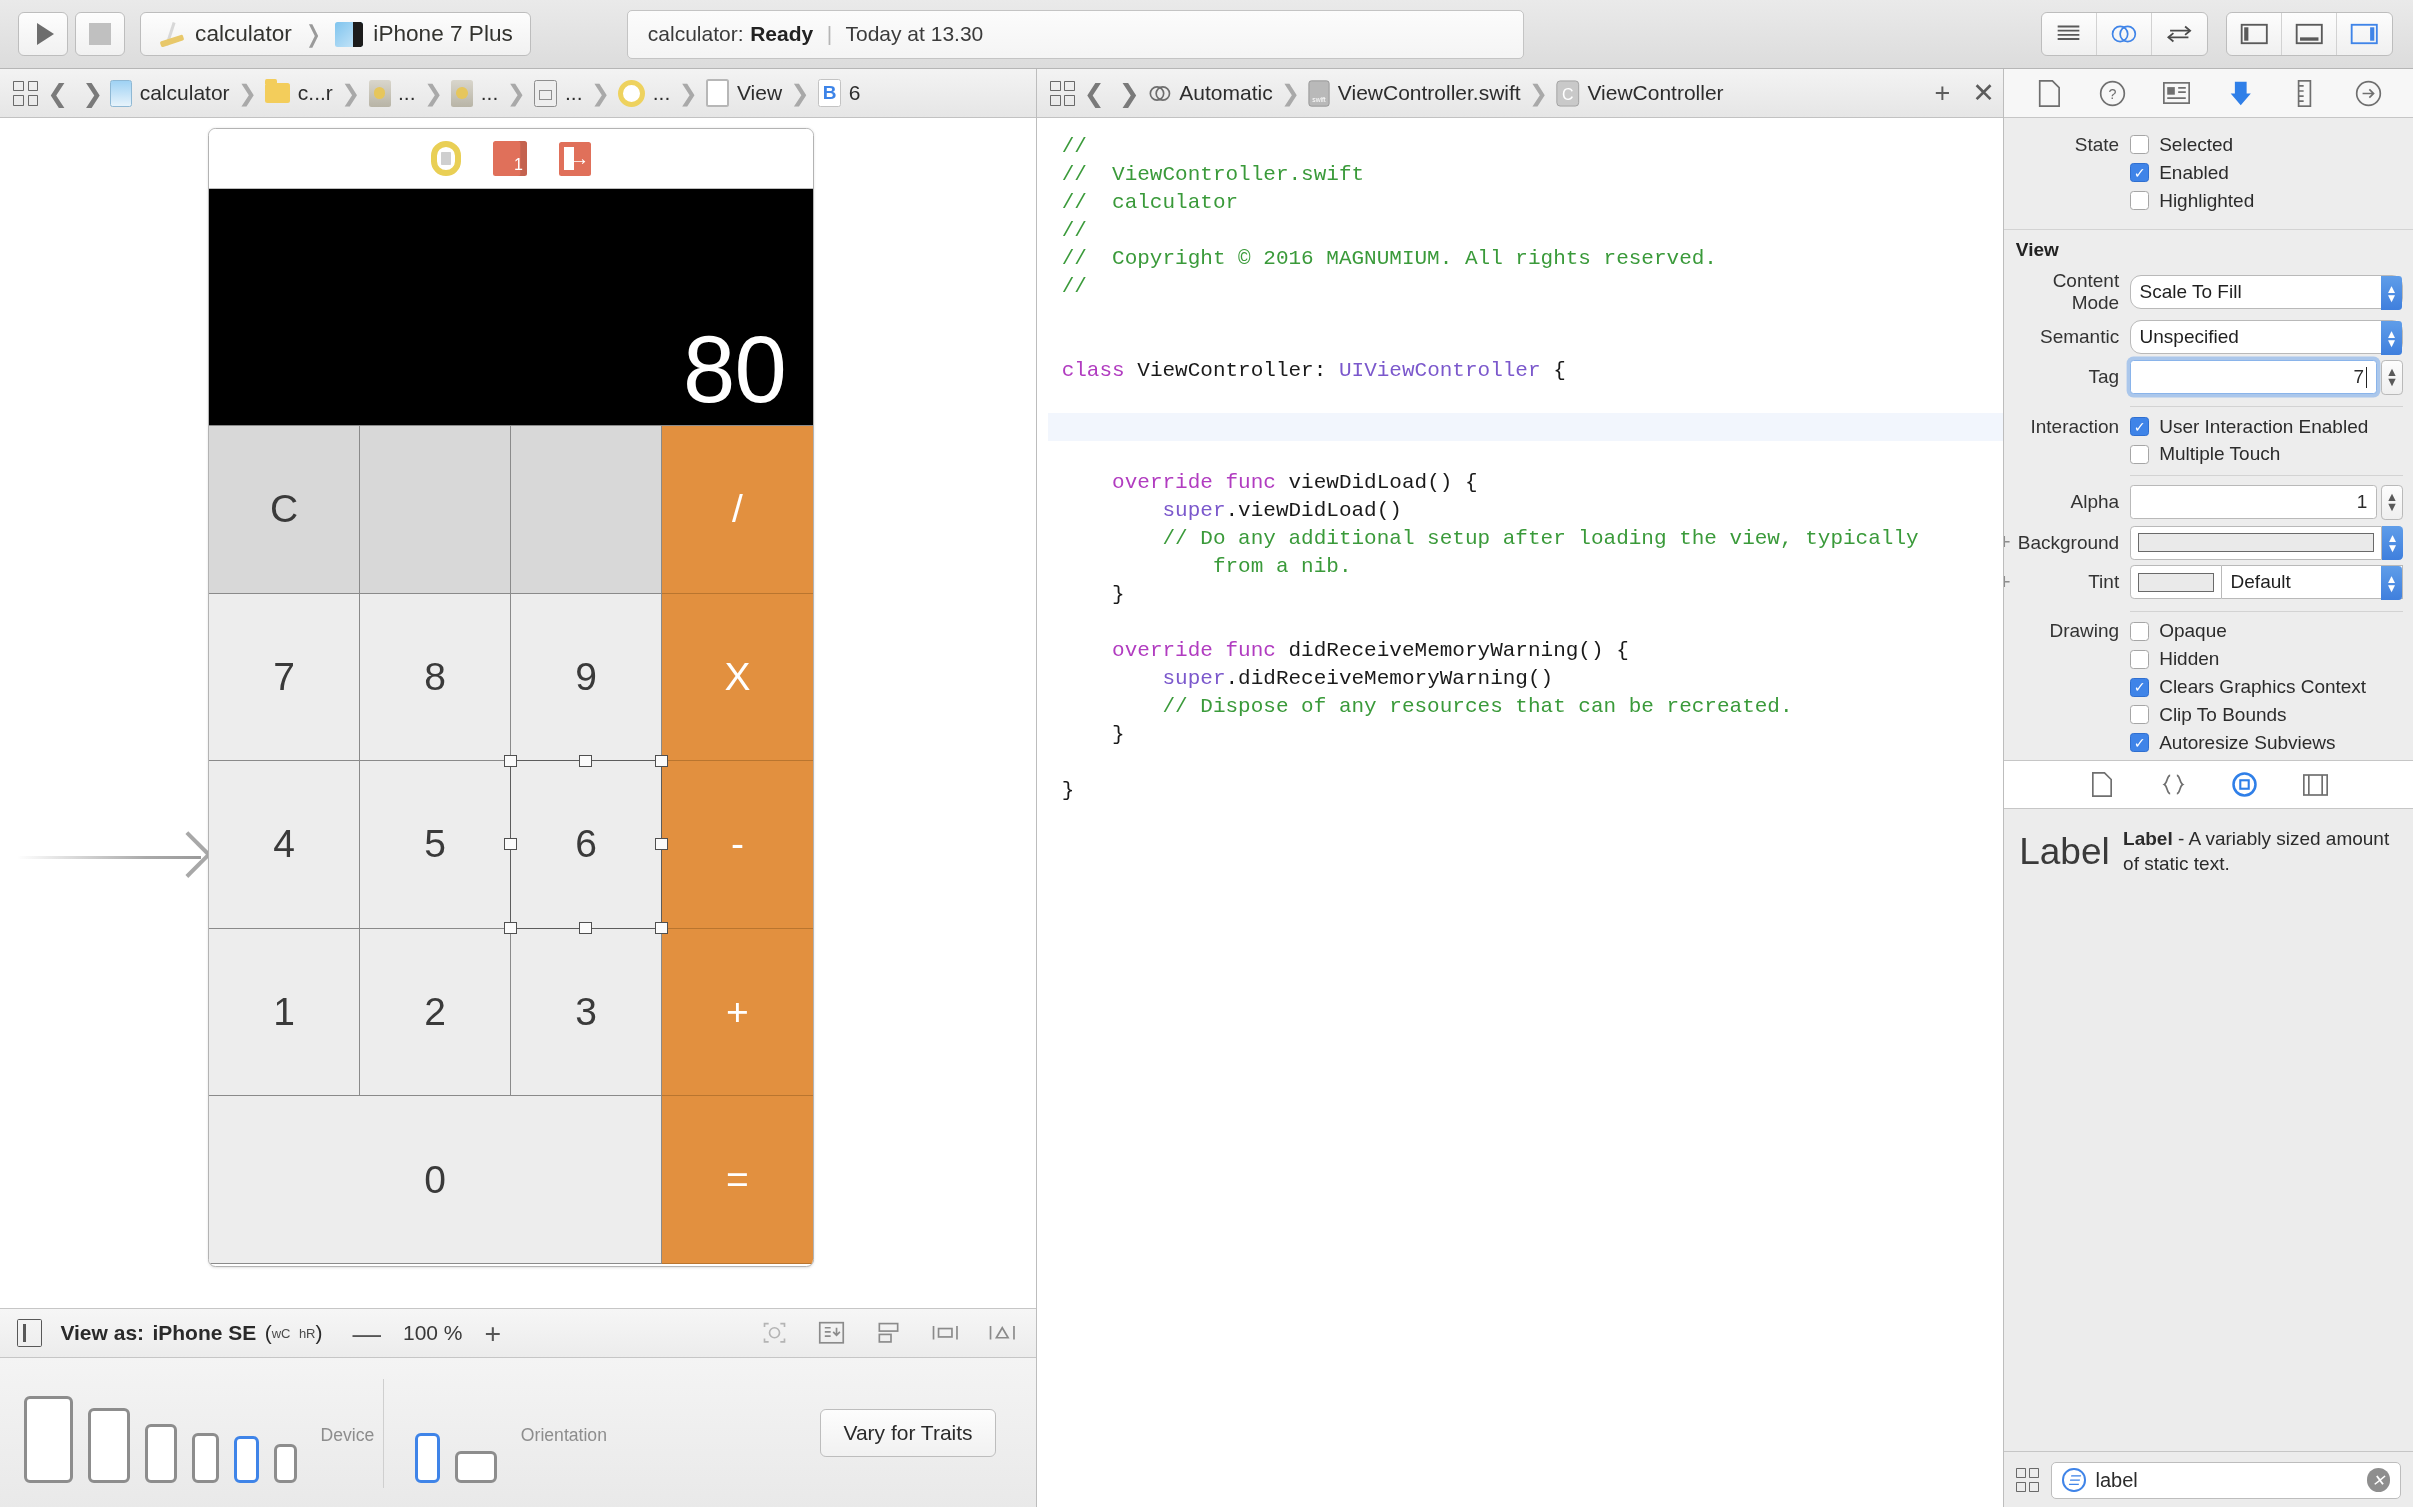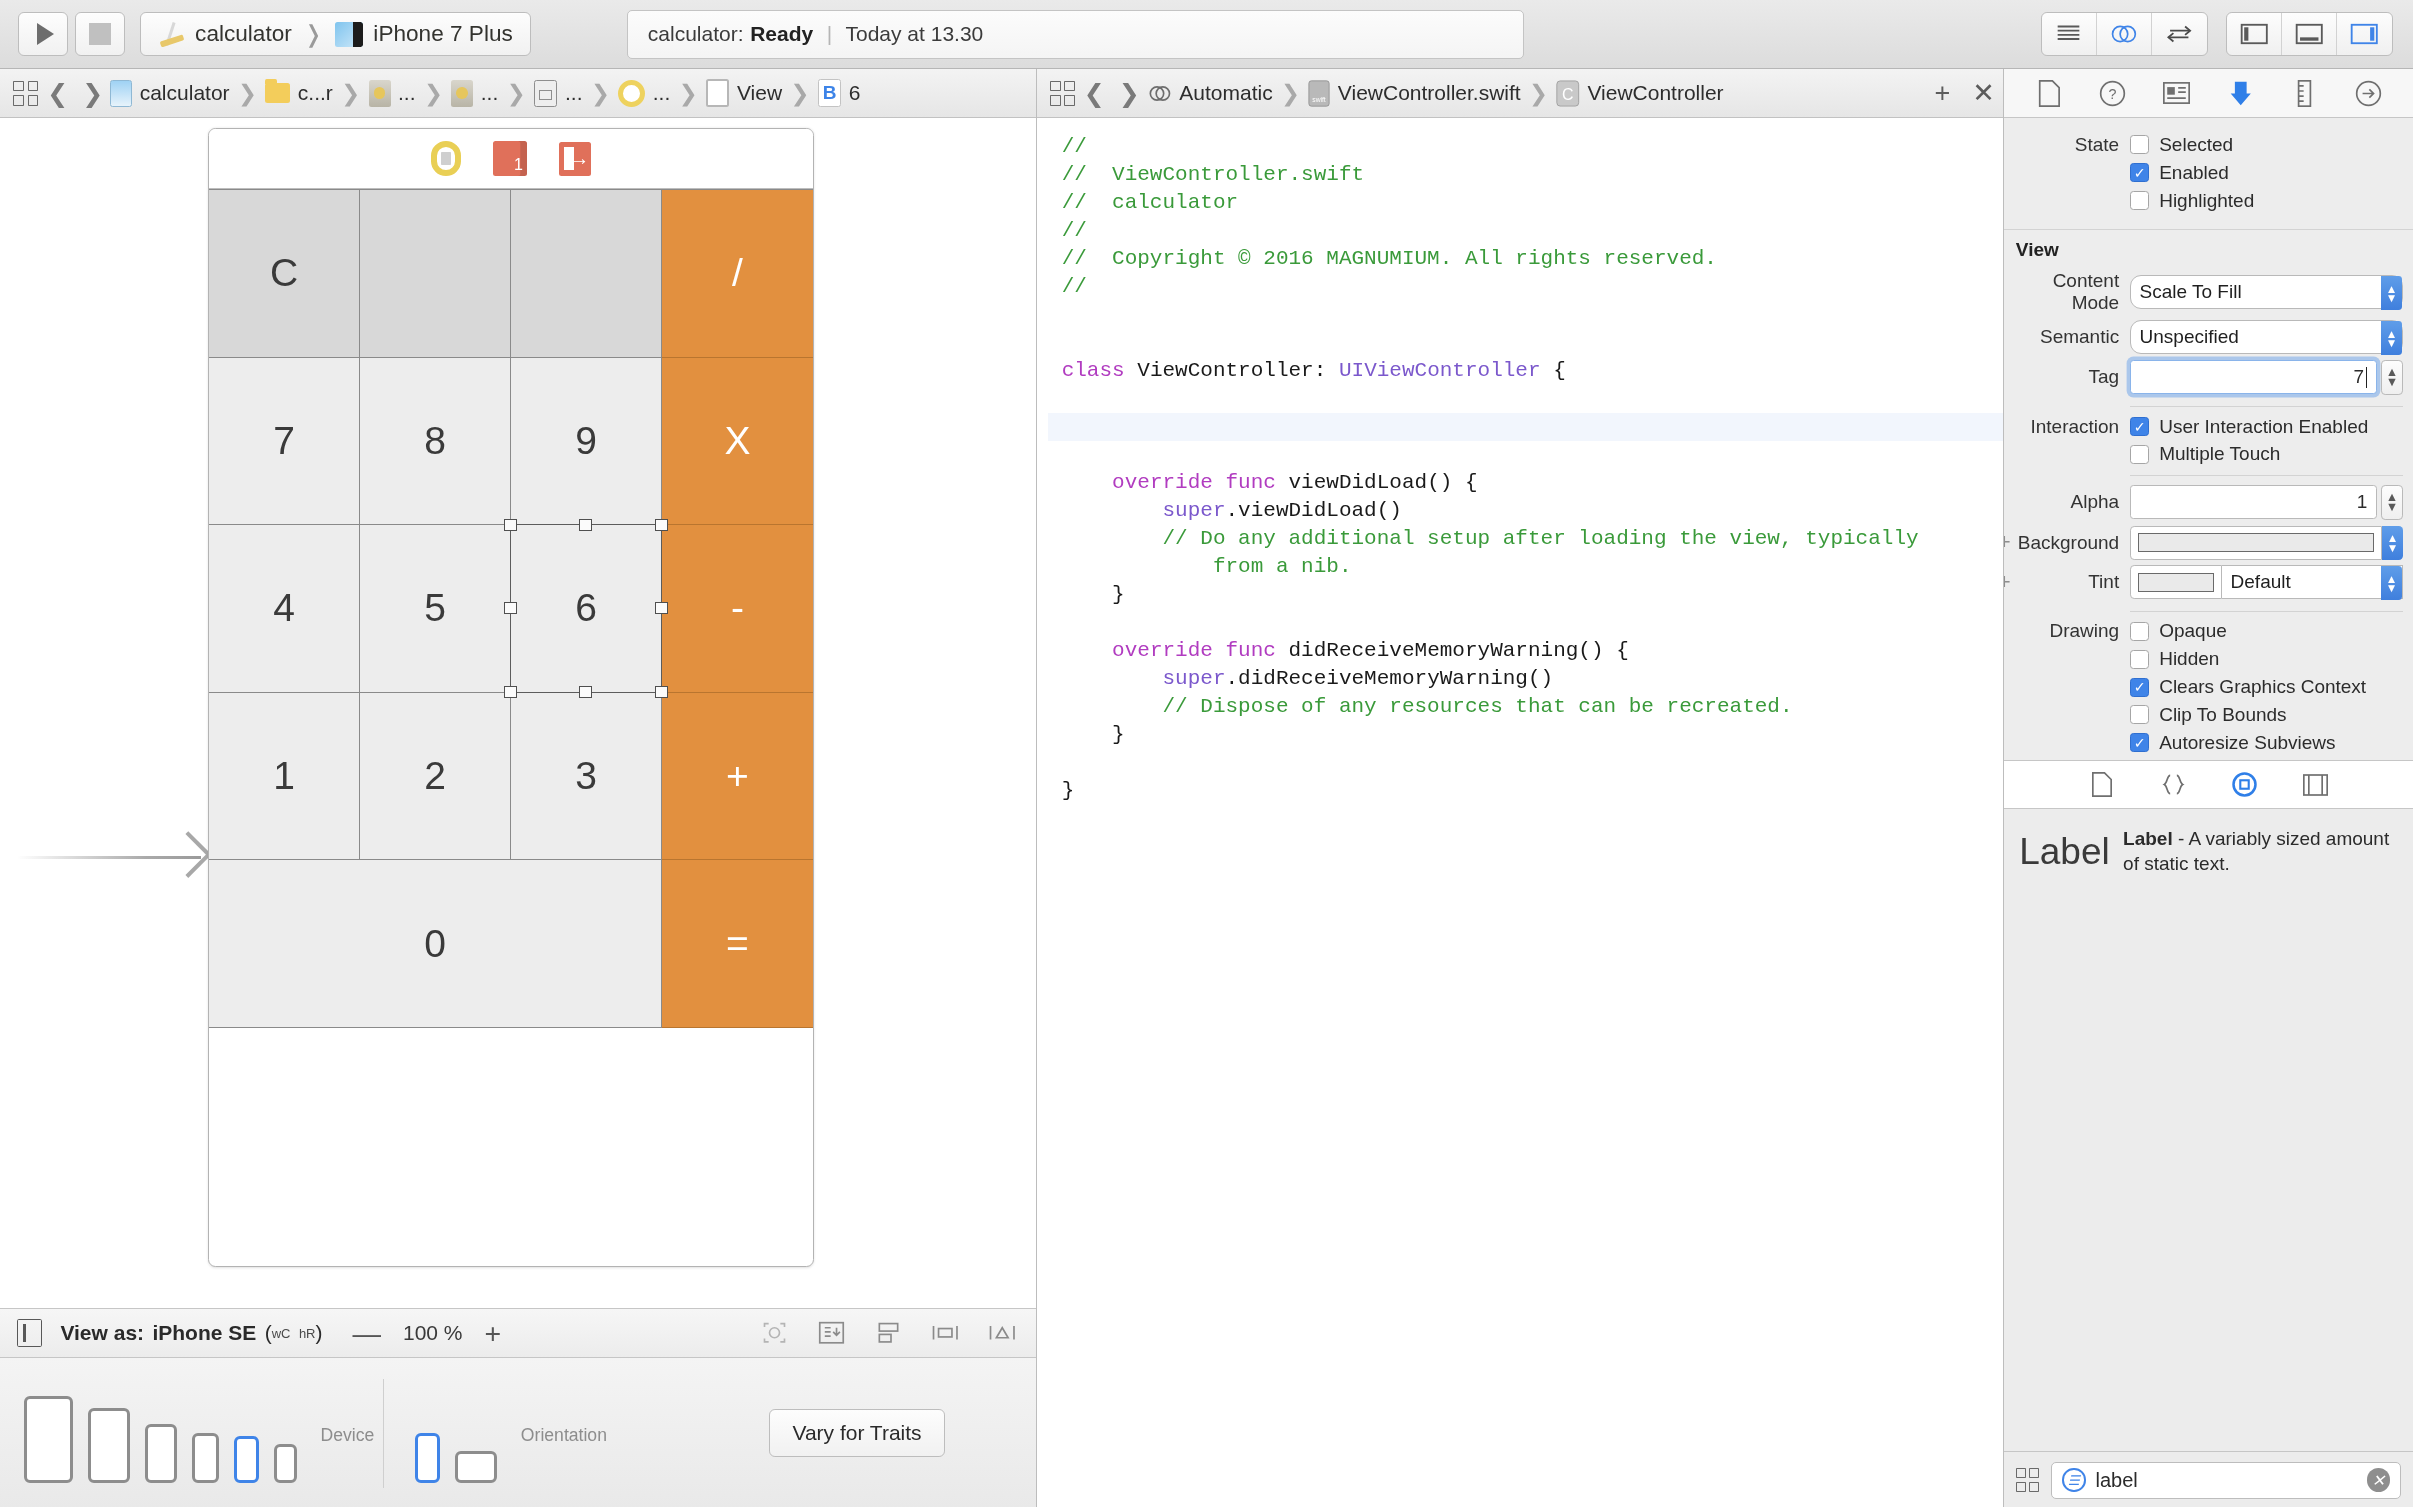--- a/index.html
+++ b/index.html
@@ -145,21 +145,21 @@
   .cbtn{ width:32px;height:28.5px;display:flex;align-items:center;justify-content:center;}
 
   #trait-bar{ position:absolute; left:0; right:0; bottom:0; height:151px;
     background:linear-gradient(#f4f4f4,#e9e9e9); border-top:0.8px solid #c6c6c6; display:flex; align-items:center;}
   .tgroup{ display:flex; flex-direction:row; align-items:center; justify-content:center; height:100%;}
   .devices{ display:flex; align-items:flex-end; gap:15px; padding:0 23.5px; height:99px;}
   .dv{ border:3.4px solid #8d8d8d; border-radius:5.9px; background:#fff; }
   .dv.sel{ border-color:#3f84e8; }
   .glabel{ font-size:17.6px; color:#8d8d8d; margin-top:5px;}
   .vsep{ width:0.8px; height:109px; background:#cfcfcf; margin:0 8.4px;}
-  #vary-btn{ margin-left:auto; margin-right:91px; background:linear-gradient(#fdfdfd,#f1f1f1);
+  #vary-btn{ margin-left:auto; margin-right:40px; background:linear-gradient(#fdfdfd,#f1f1f1);
     border:0.8px solid #bdbdbd; border-radius:5.9px; padding:11px 22px; font-size:21px; color:#2b2b2b;}
 
   
   #editor{ width:968px; height:100%; background:#fff; border-right:0.8px solid #bdbdbd; position:relative;}
   #editor .jumpbar{ padding-right:8.4px; }
   #code{ position:absolute; top:49px; left:0; right:0; bottom:0; overflow:hidden;
      font-family:"Liberation Mono", monospace; font-size:21px; line-height:28px; padding:15px 0 0 11.7px; color:#1a1a1a;}
   .cl{ white-space:pre; padding-left:13.4px;}
   .cm{ color:#3a9a3a; }
   .kw{ color:#b13cc0; }
@@ -357,20 +357,23 @@
 
       <div id="device">
         <div id="scene-dock">
           <span class="dock-vc">
               <i></i>
             </span>
           <span class="dock-fr"></span>
           <span class="dock-exit"></span>
         </div>
 
+        <div id="screen-display">
+          <span id="display-value">80</span>
+        </div>
 
         <div id="keypad">
           <div class="key top">C</div>
           <div class="key top"></div>
           <div class="key top"></div>
           <div class="key op lastcol">/</div>
 
           <div class="key num">7</div>
           <div class="key num">8</div>
           <div class="key num">9</div>

